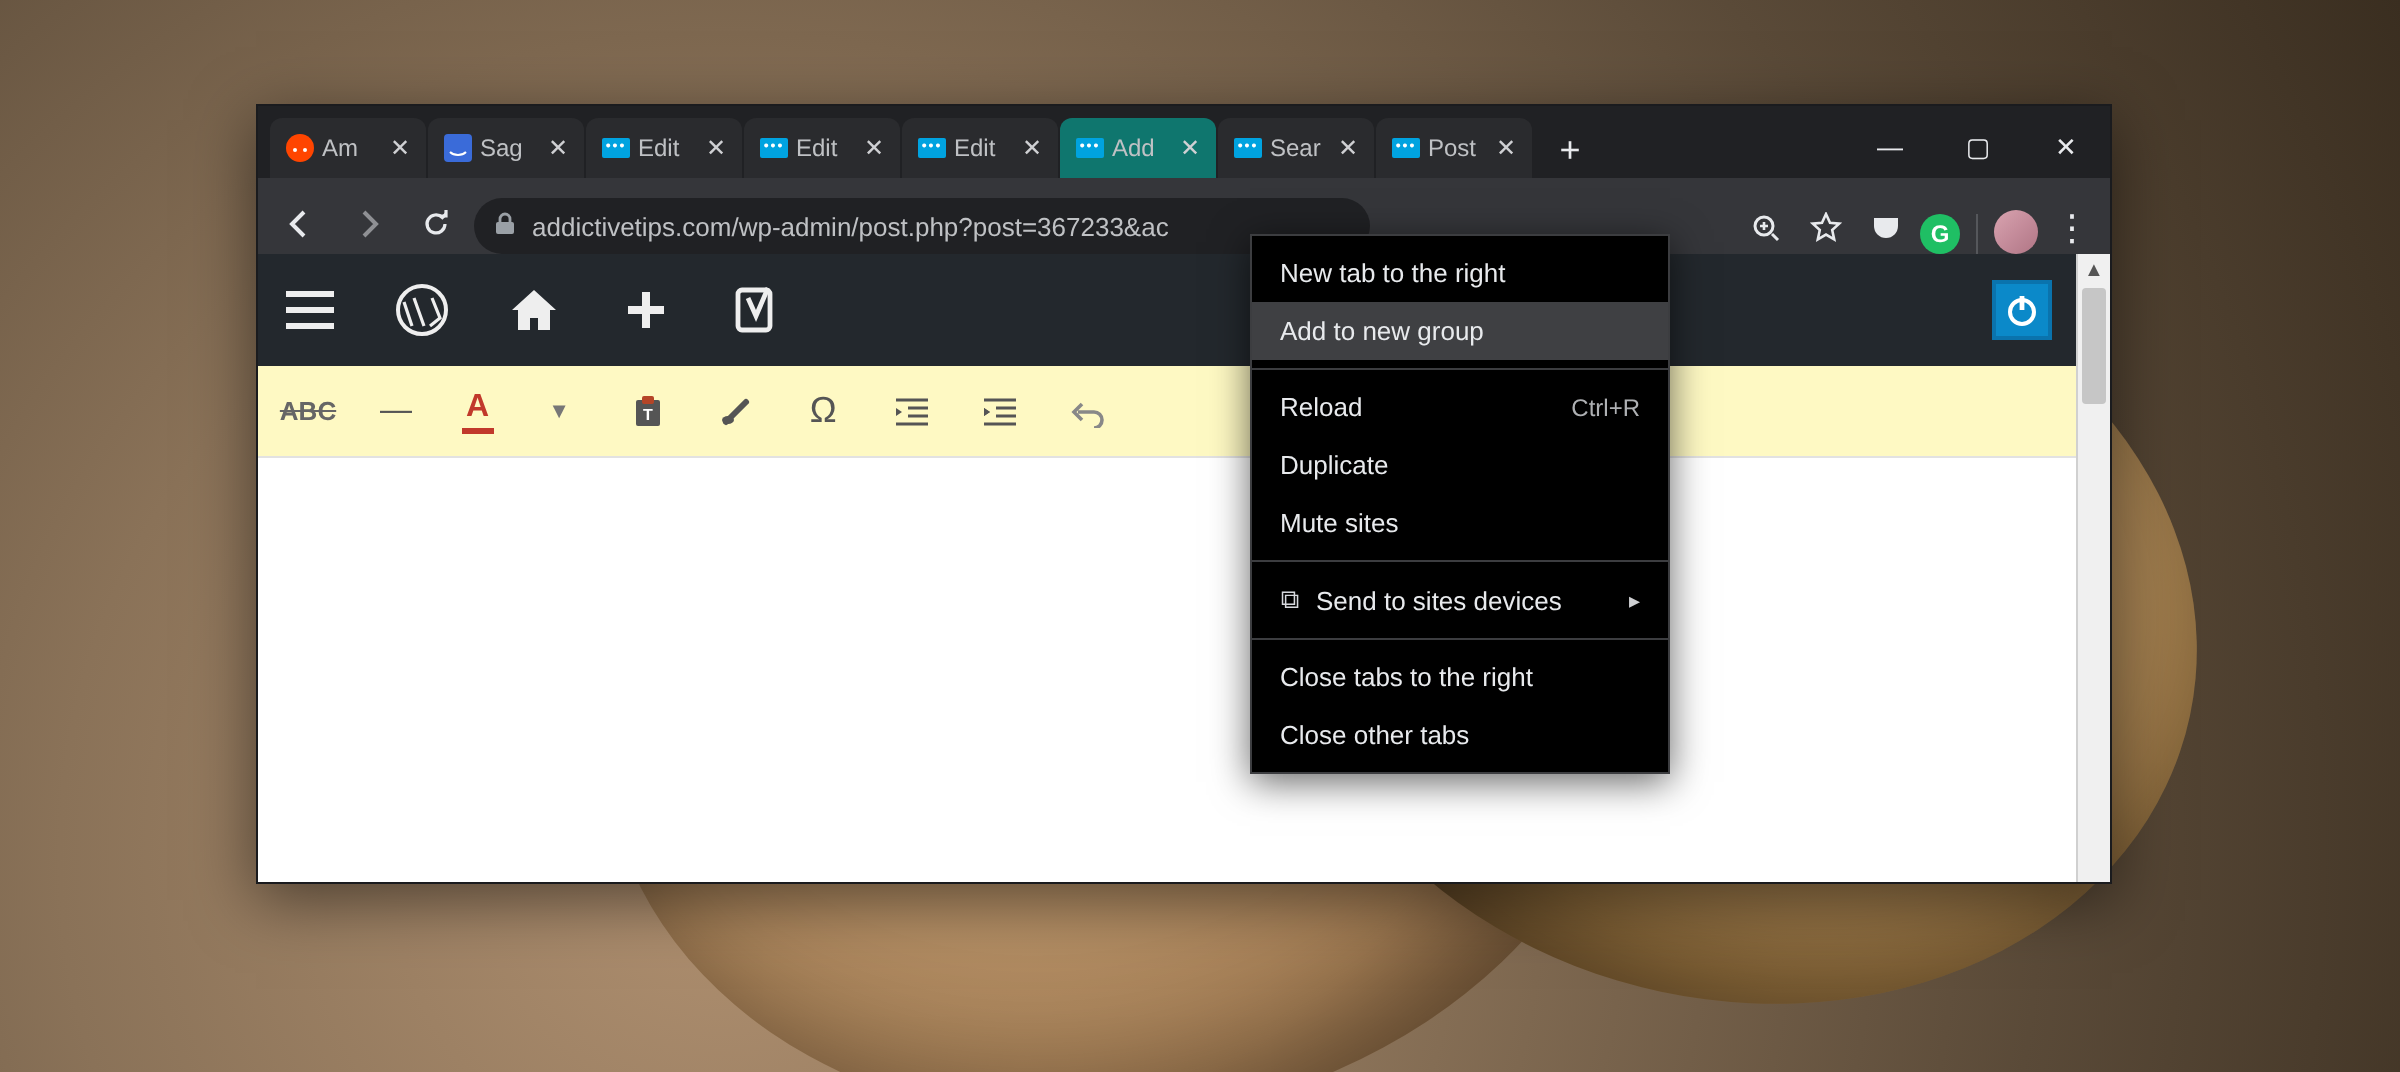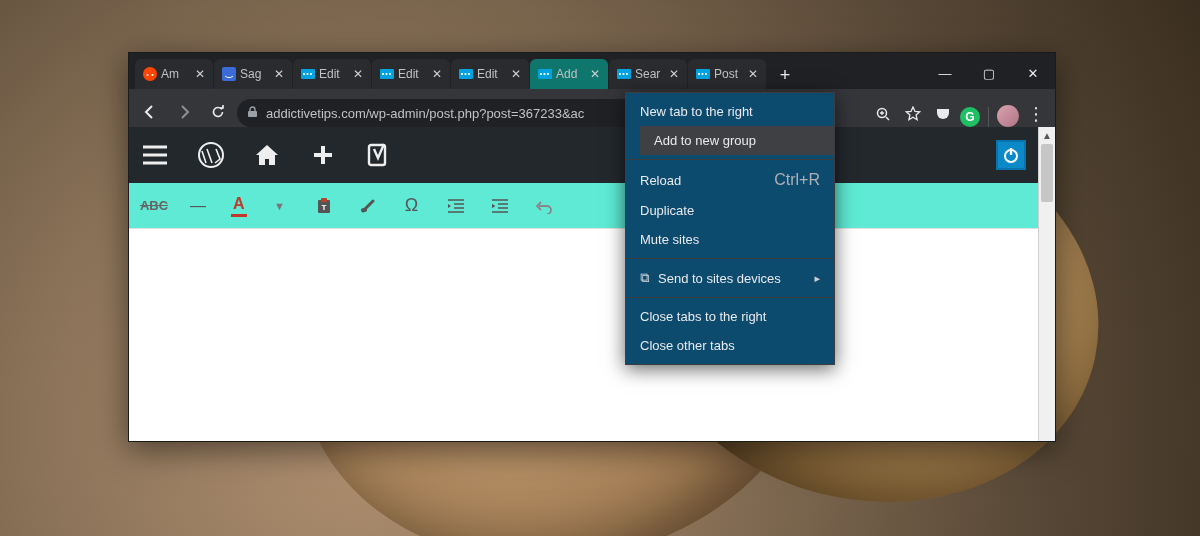--- a/index.html
+++ b/index.html
@@ -80,53 +80,53 @@
   .content { flex:1 1 auto; display:flex; background:#fff;}
   .content-inner{ flex:1 1 auto; display:flex; flex-direction:column; }
   .wp-bar {
     height:56px; background:#23282d;
     display:flex; align-items:center; padding:0 12px; gap:28px;
     color:#eee;
   }
   .wp-bar .icon { width:28px; height:28px; color:#eee; display:flex;align-items:center;justify-content:center;}
   .wp-bar .power { margin-left:auto; width:30px;height:30px; background:#0b89c9; border:2px solid #0a73ad;color:#fff;display:flex;align-items:center;justify-content:center;}
   .editor-toolbar{
-    height:46px; background:#5eead4; border-bottom:1px solid #e2e2e2;
+    height:46px; background:#fef9c3; border-bottom:1px solid #e2e2e2;
     display:flex;align-items:center; padding:0 14px; gap:22px;
     color:#555;
   }
   .tbtn{ width:22px;height:22px; display:flex;align-items:center;justify-content:center;font-size:16px;color:#555;}
   .tbtn.abc{font-size:13px;font-weight:600;color:#666;text-decoration:line-through;}
   .tbtn.letterA{width:auto;padding:0 2px;color:#c1392b;font-weight:bold;border-bottom:3px solid #c1392b;}
   .edit-area{ flex:1 1 auto; background:#fff; }
 
   .vscrollbar{ width:17px; background:#f0f0f0; border-left:1px solid #d0d0d0; position:relative;}
   .vscroll-up{height:17px;display:flex;align-items:center;justify-content:center;color:#555;font-size:10px;}
   .vscroll-thumb{position:absolute;top:17px;left:2px;right:2px;height:58px;background:#c6c6c6;border-radius:2px;}
 
   
   .contextmenu {
     position:absolute;
-    left:625px; top:92px;
+    left:625px; top:117px;
     width:210px;
-    background:#0c4a6e;
+    background:#000000;
     color:#e8eaed;
     font-size:13px;
     box-shadow:0 4px 18px rgba(0,0,0,.6);
     padding:4px 0;
     border:1px solid #3c3d40;
   }
   .menuitem{
     padding:7px 14px;
     display:flex; align-items:center;
     cursor:default;
   }
   .menuitem .lbl{flex:1 1 auto;}
-  .menuitem .sc{color:#aeb0b3;font-size:16px;}
-  .menuitem.highlight{background:#3f4043;margin-left:14px;}
+  .menuitem .sc{color:#aeb0b3;font-size:12px;}
+  .menuitem.highlight{background:#3f4043;}
   .menusep{height:1px;background:#3c3d40;margin:4px 0;}
   .menuitem .preicon{width:18px;margin-left:-4px;margin-right:4px;color:#d7d9de;font-size:13px;text-align:center;}
   .menuitem .submenu-arrow{color:#cfd0d3;font-size:11px;margin-left:6px;}
 
   .fav-dots{ width:14px;height:10px;background:#00a3e0;color:#fff;font-size:7px;font-weight:bold;letter-spacing:1px;text-align:center;line-height:10px;border-radius:1px;}
 </style>
 </head>
 <body>
 
 <div class="wallpaper">

